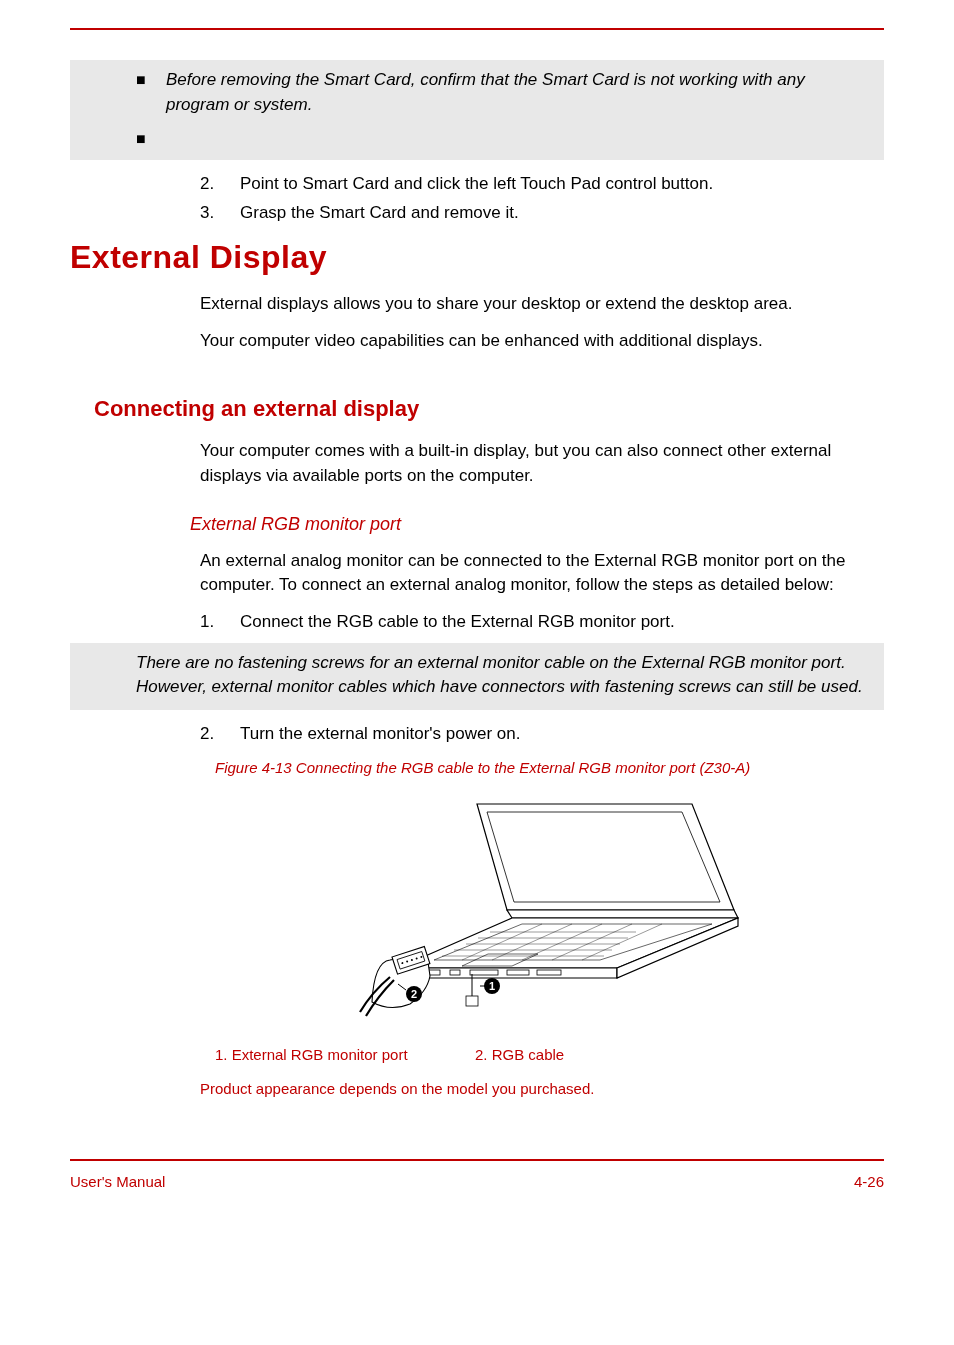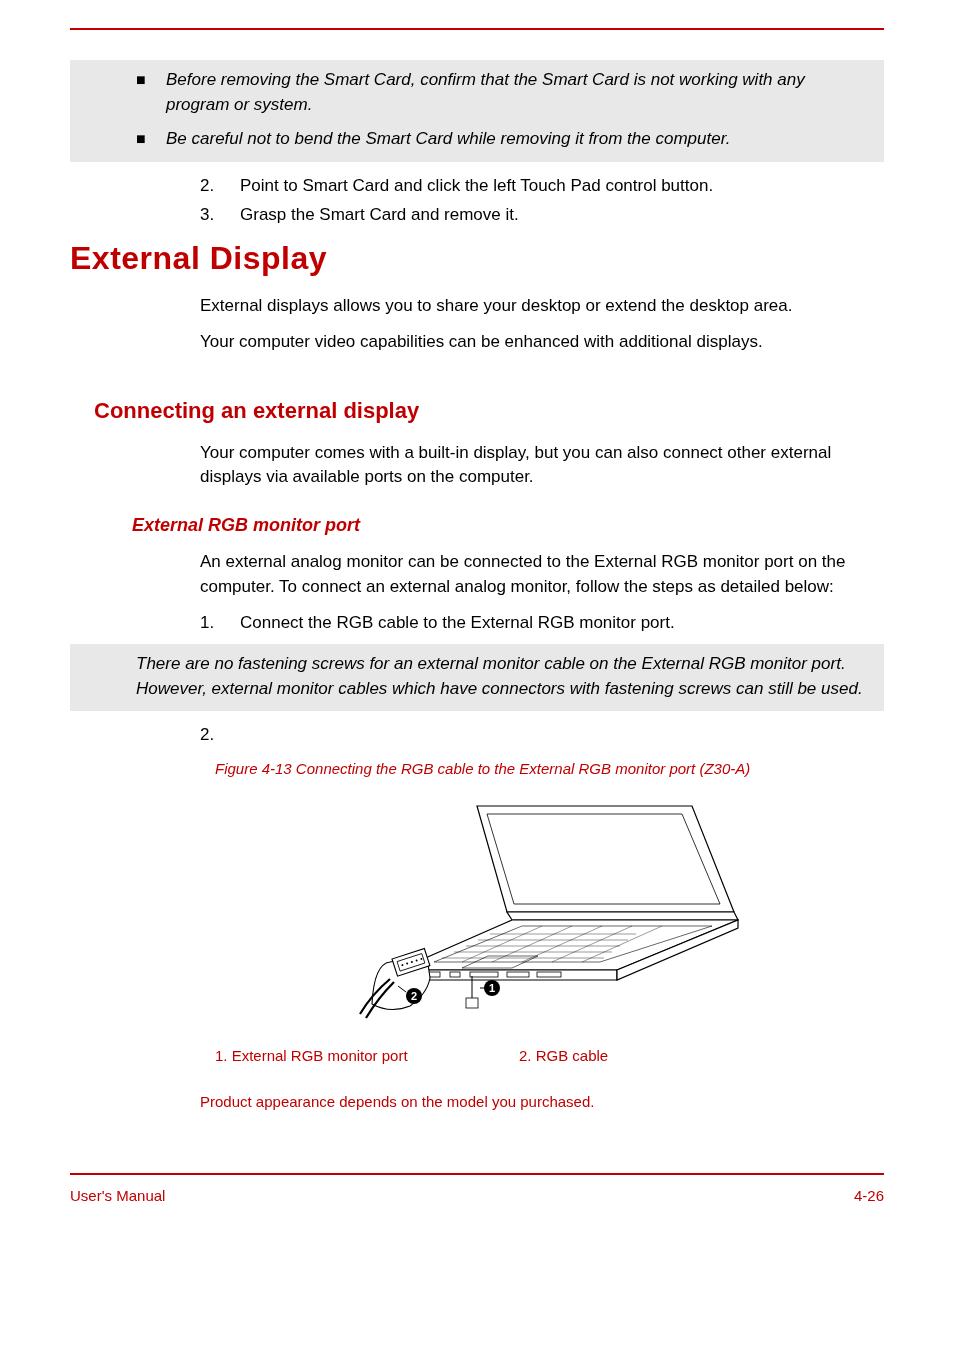--- a/index.html
+++ b/index.html
@@ -61,46 +61,45 @@
     font-family: Arial, Helvetica, sans-serif;
     font-weight: 900;
     font-size: 22px;
     margin-top: 40px;
     margin-bottom: 14px;
     margin-left: 24px;
   }
   h3.subsub {
     color: #c00000;
     font-style: italic;
-    font-weight: bold;
+    font-weight: normal;
     font-size: 18px;
     margin-top: 22px;
     margin-bottom: 12px;
-    margin-left: 62px;
+    margin-left: 120px;
   }
   .fig-caption {
     color: #c00000;
     font-style: italic;
     font-size: 15px;
     margin-left: 145px;
     margin-top: 10px;
     margin-bottom: 8px;
   }
   .figure-box {
     margin-left: 130px;
     text-align: center;
     padding: 6px 0 14px 0;
   }
   .fig-legend {
     display: flex;
     margin-left: 145px;
     color: #c00000;
     font-size: 15px;
-    margin-bottom: 24px;
-    gap: 44px;
+    margin-bottom: 12px;
   }
   .fig-legend .col1 { width: 260px; }
   .product-note {
     color: #c00000;
     font-size: 15px;
     margin-left: 130px;
   }
   .footer-rule {
     border-top: 2px solid #c00000;
     margin-top: 60px;
@@ -148,21 +147,20 @@
       </svg>
     </div>
     <div class="strip">
       <div class="bullet-list">
         <div class="bullet-item">
           <div class="bullet-marker">■</div>
           <div class="italic">Before removing the Smart Card, confirm that the Smart Card is not working with any program or system.</div>
         </div>
         <div class="bullet-item">
           <div class="bullet-marker">■</div>
-          <div class="italic">Be careful not to bend the Smart Card while removing it from the computer.</div>
         </div>
       </div>
     </div>
   </div>
 
   <div class="body-text">
     <div class="ol-item">
       <div class="ol-num">2.</div>
       <div>
         <span>Point to </span><span class="bold">Smart Card</span><span> and click the left Touch Pad control button.</span>
@@ -202,20 +200,21 @@
         <rect x="18" y="15" width="6" height="15" fill="#003a63"></rect>
         <rect x="13" y="28" width="14" height="4" fill="#003a63"></rect>
       </svg>
     </div>
     <div class="strip italic">There are no fastening screws for an external monitor cable on the External RGB monitor port. However, external monitor cables which have connectors with fastening screws can still be used.</div>
   </div>
 
   <div class="body-text">
     <div class="ol-item">
       <div class="ol-num">2.</div>
+      <div>Turn the external monitor's power on.</div>
     </div>
   </div>
 
   <div class="fig-caption">Figure 4-13 Connecting the RGB cable to the External RGB monitor port (Z30-A)</div>
 
   <div class="figure-box">
     <svg class="laptop-svg" viewBox="0 0 400 230">
 
       <polygon points="135,12 350,12 392,118 165,118" fill="#fff" stroke="#000" stroke-width="1.2"></polygon>
       <polygon points="145,20 340,20 378,110 172,110" fill="#fff" stroke="#000" stroke-width="0.8"></polygon>

